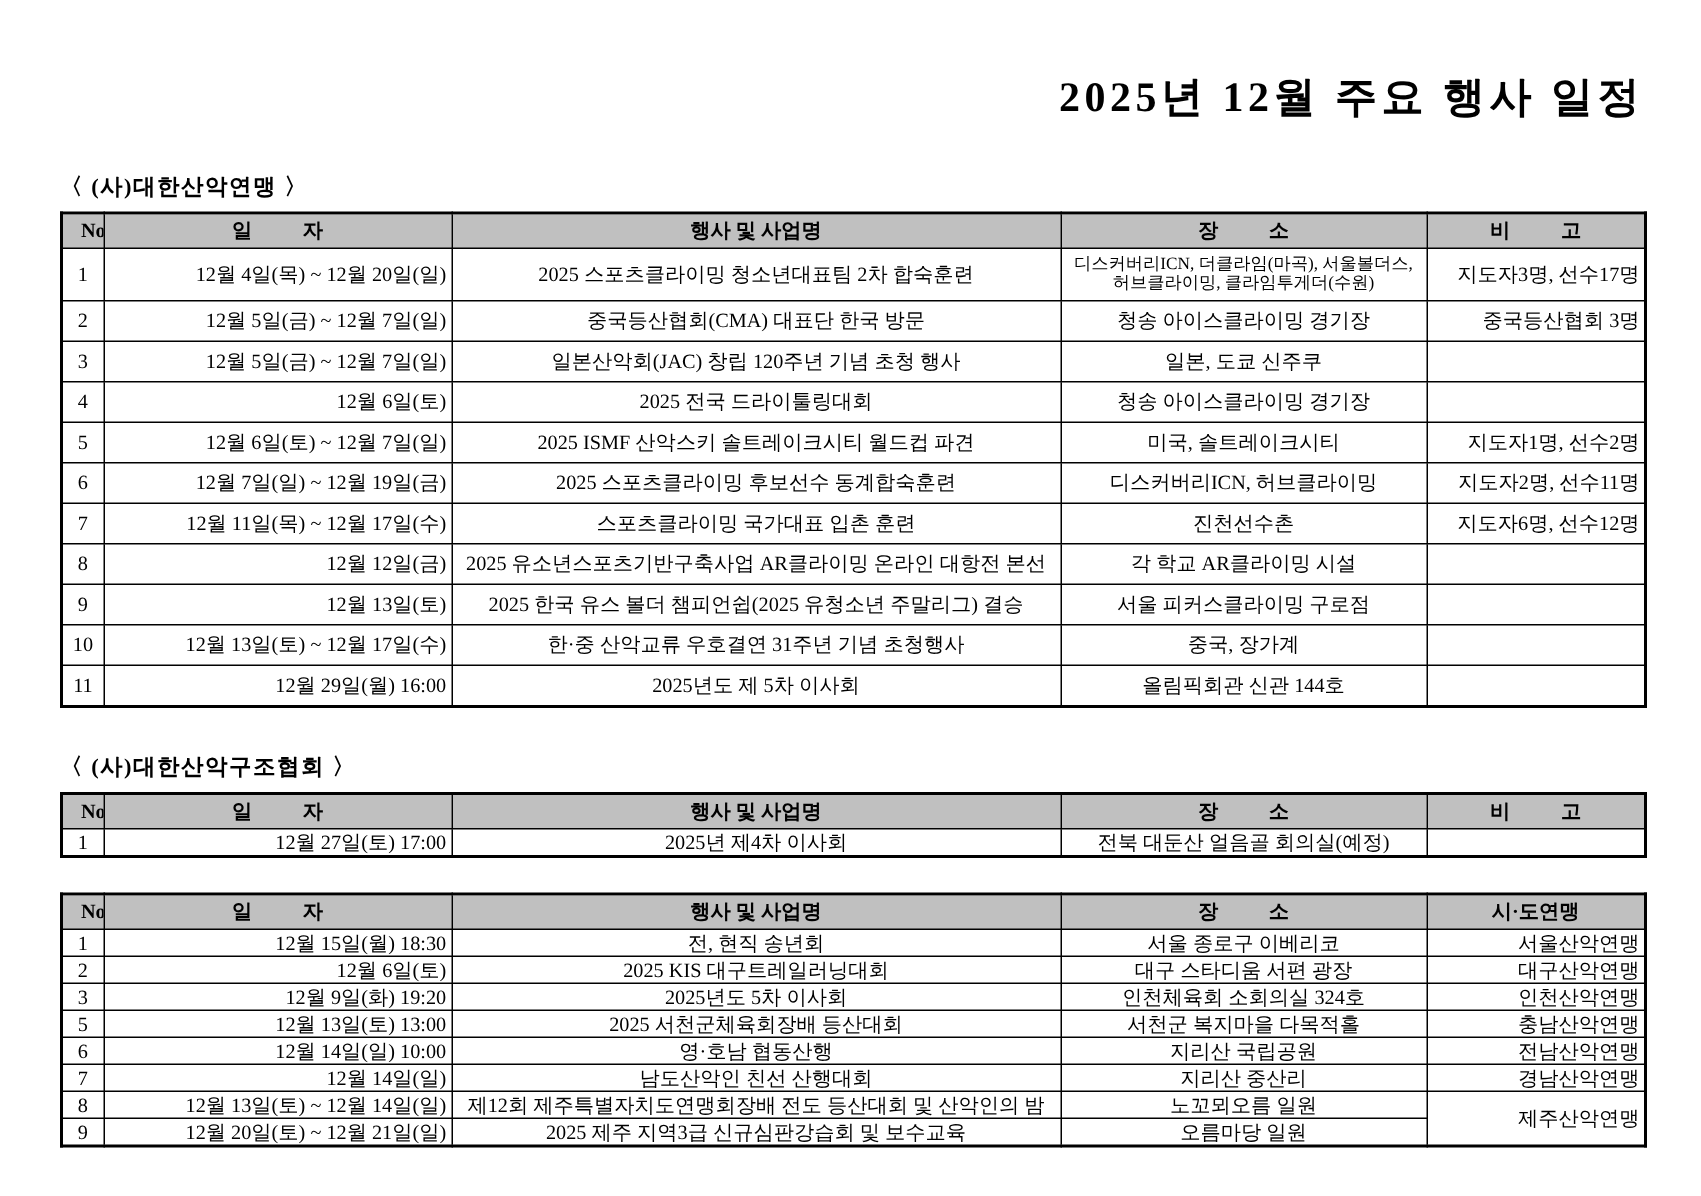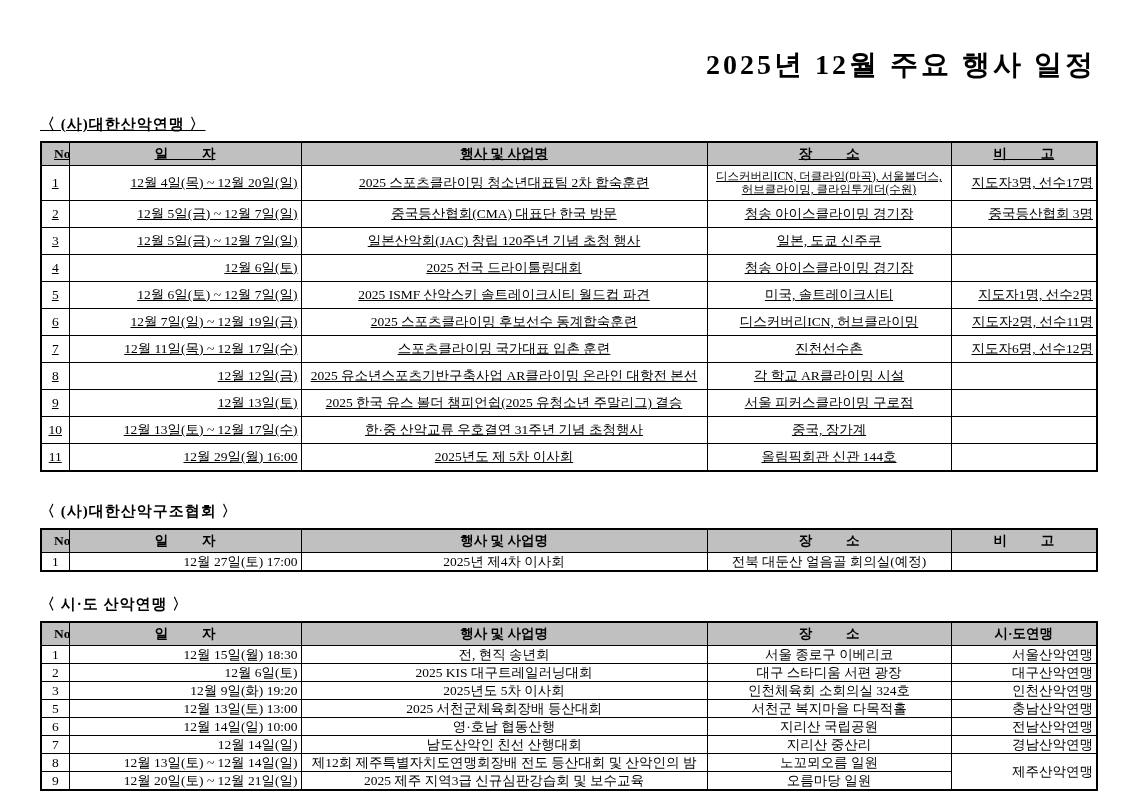--- a/index.html
+++ b/index.html
@@ -17,21 +17,21 @@
     letter-spacing:3px;
     margin:0 0 0 0;
   }
   .section{margin:0;}
   .section-heading{
     font-size:15px;
     font-weight:bold;
     letter-spacing:1px;
     margin:0 0 7px 0;
   }
-  .sec1{margin-top:31px;text-decoration:underline;}
+  .sec1{margin-top:31px;}
   .sec2{margin-top:30px;}
   .sec3{margin-top:23px;}
   table{
     border-collapse:collapse;
     table-layout:fixed;
     width:1056px;
     border:2px solid #000;
   }
   th{
     background:#c0c0c0;
@@ -194,21 +194,20 @@
             <td class="c1">12월 27일(토) 17:00</td>
             <td class="c2">2025년 제4차 이사회</td>
             <td class="c3">전북 대둔산 얼음골 회의실(예정)</td>
             <td class="c4"></td>
           </tr>
         </tbody>
       </table>
   </div>
 
   <div class="section sec3">
-    <div class="section-heading">〈 시·도 산악연맹 〉</div>
     <table class="compact">
         <colgroup>
           <col style="width: 28px;">
           <col style="width: 232px;">
           <col style="width: 406px;">
           <col style="width: 244px;">
           <col style="width: 146px;">
         </colgroup>
         <thead>
           <tr>

